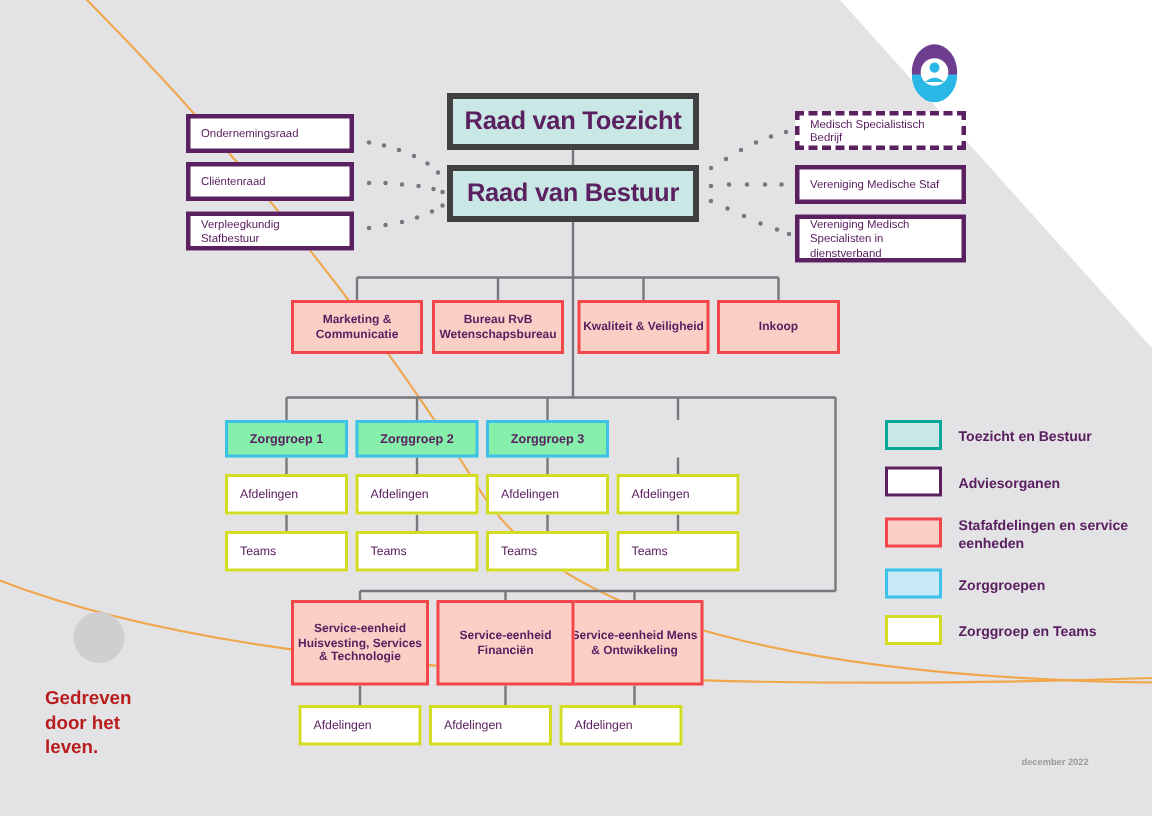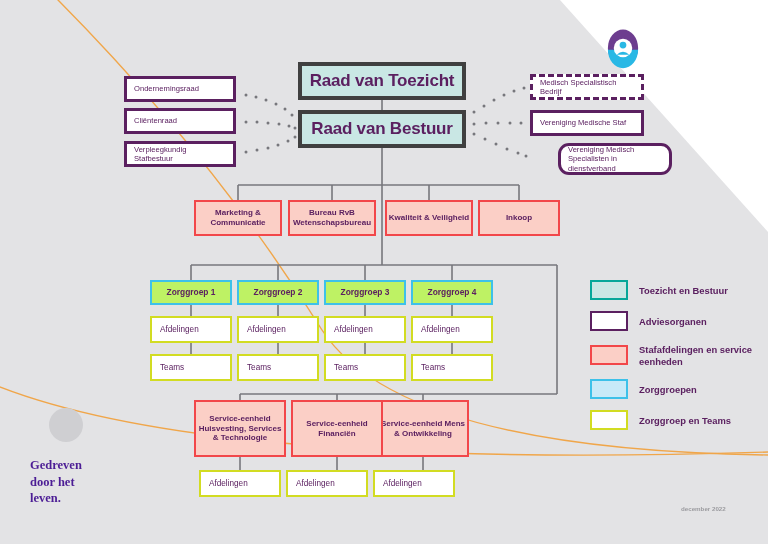--- a/index.html
+++ b/index.html
@@ -69,21 +69,21 @@
   
   .staff {
     border: 2.5px solid #f2474a;
     background: #fbcfc6;
     font-size: 8px;
     font-weight: bold;
   }
   
   .care {
     border: 2.5px solid #3dc1e9;
-    background: #bef264;
+    background: #86efac;
     font-size: 8.4px;
     font-weight: bold;
   }
   
   .dept {
     border: 2.5px solid #d2dc22;
     background: #ffffff;
     font-size: 8.2px;
     justify-content: flex-start;
     text-align: left;
@@ -145,24 +145,23 @@
     letter-spacing: 0.1px;
     margin-top: 2px;
   }
   
   #tagline {
     position: absolute;
     left: 30px;
     top: 457px;
     font-size: 12.5px;
     font-weight: bold;
-    color: #4c1d95;
+    color: #b91c1c;
     line-height: 1.32;
     z-index: 6;
-    font-family: Liberation Serif, serif;
   }
   
   #date-label {
     position: absolute;
     left: 681px;
     top: 505px;
     font-size: 6.2px;
     font-weight: bold;
     color: #9b9b9f;
     z-index: 6;
@@ -285,21 +284,21 @@
   <div class="node adv" style="left:124px;top:141px;width:112px;height:26px;">
     <span>Verpleegkundig Stafbestuur</span>
   </div>
 
   <div class="node adv dashed" style="left:530px;top:74px;width:114px;height:26px;">
     <span>Medisch Specialistisch Bedrijf</span>
   </div>
   <div class="node adv" style="left:530px;top:110px;width:114px;height:26px;">
     <span>Vereniging Medische Staf</span>
   </div>
-  <div class="node adv" style="left:558px;top:143px;width:114px;height:32px;border-radius:11px;">
+  <div class="node adv" style="left:530px;top:143px;width:114px;height:32px;">
     <span>Vereniging Medisch Specialisten in dienstverband</span>
   </div>
 
   <div class="node staff" style="left:194px;top:200px;width:88px;height:36px;">
     <span>Marketing &amp; Communicatie</span>
   </div>
   <div class="node staff" style="left:288px;top:200px;width:88px;height:36px;">
     <span>Bureau RvB Wetenschapsbureau</span>
   </div>
   <div class="node staff" style="left:385px;top:200px;width:88px;height:36px;">
@@ -310,23 +309,20 @@
   </div>
 
   <div class="node care" style="left:150px;top:280px;width:82px;height:25px;">
     <span>Zorggroep 1</span>
   </div>
   <div class="node care" style="left:237px;top:280px;width:82px;height:25px;">
     <span>Zorggroep 2</span>
   </div>
   <div class="node care" style="left:324px;top:280px;width:82px;height:25px;">
     <span>Zorggroep 3</span>
-  </div>
-  <div class="node care" style="left:411px;top:280px;width:82px;height:25px;">
-    <span>Zorggroep 4</span>
   </div>
 
   <div class="node dept" style="left:150px;top:316px;width:82px;height:27px;">
     <span>Afdelingen</span>
   </div>
   <div class="node dept" style="left:237px;top:316px;width:82px;height:27px;">
     <span>Afdelingen</span>
   </div>
   <div class="node dept" style="left:324px;top:316px;width:82px;height:27px;">
     <span>Afdelingen</span>

